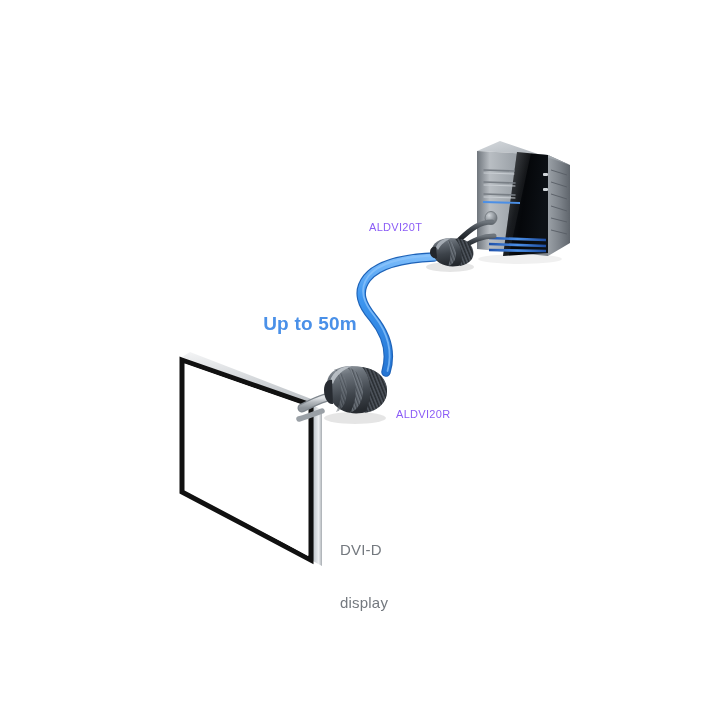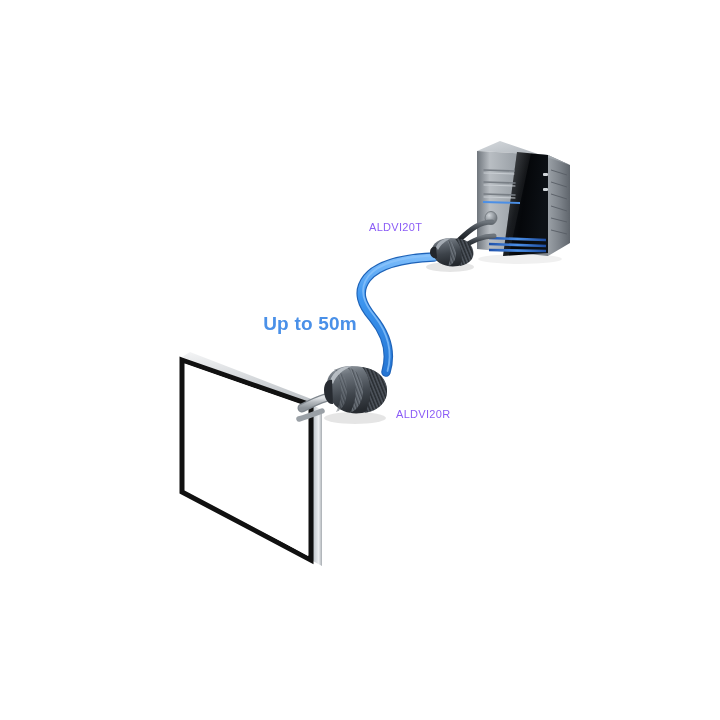--- a/index.html
+++ b/index.html
@@ -292,18 +292,22 @@
 
       <path d="M324,390 C324,383 328,379 332,380 L333,404 C328,405 324,398 324,390 Z" fill="#272b31"></path>
     </g>
 
   </svg>
 
   <div class="lbl lbl-device" id="lbl-tx">ALDVI20T</div>
 
   <div class="lbl lbl-device" id="lbl-rx">ALDVI20R</div>
 
+  <div class="lbl lbl-display" id="lbl-disp">
+    <div>DVI-D</div>
+    <div>display</div>
+  </div>
 
   <div class="lbl lbl-dist" id="dist-wrap">
     <div>Up to 50m</div>
   </div>
 
 </div>
 
 </body></html>

